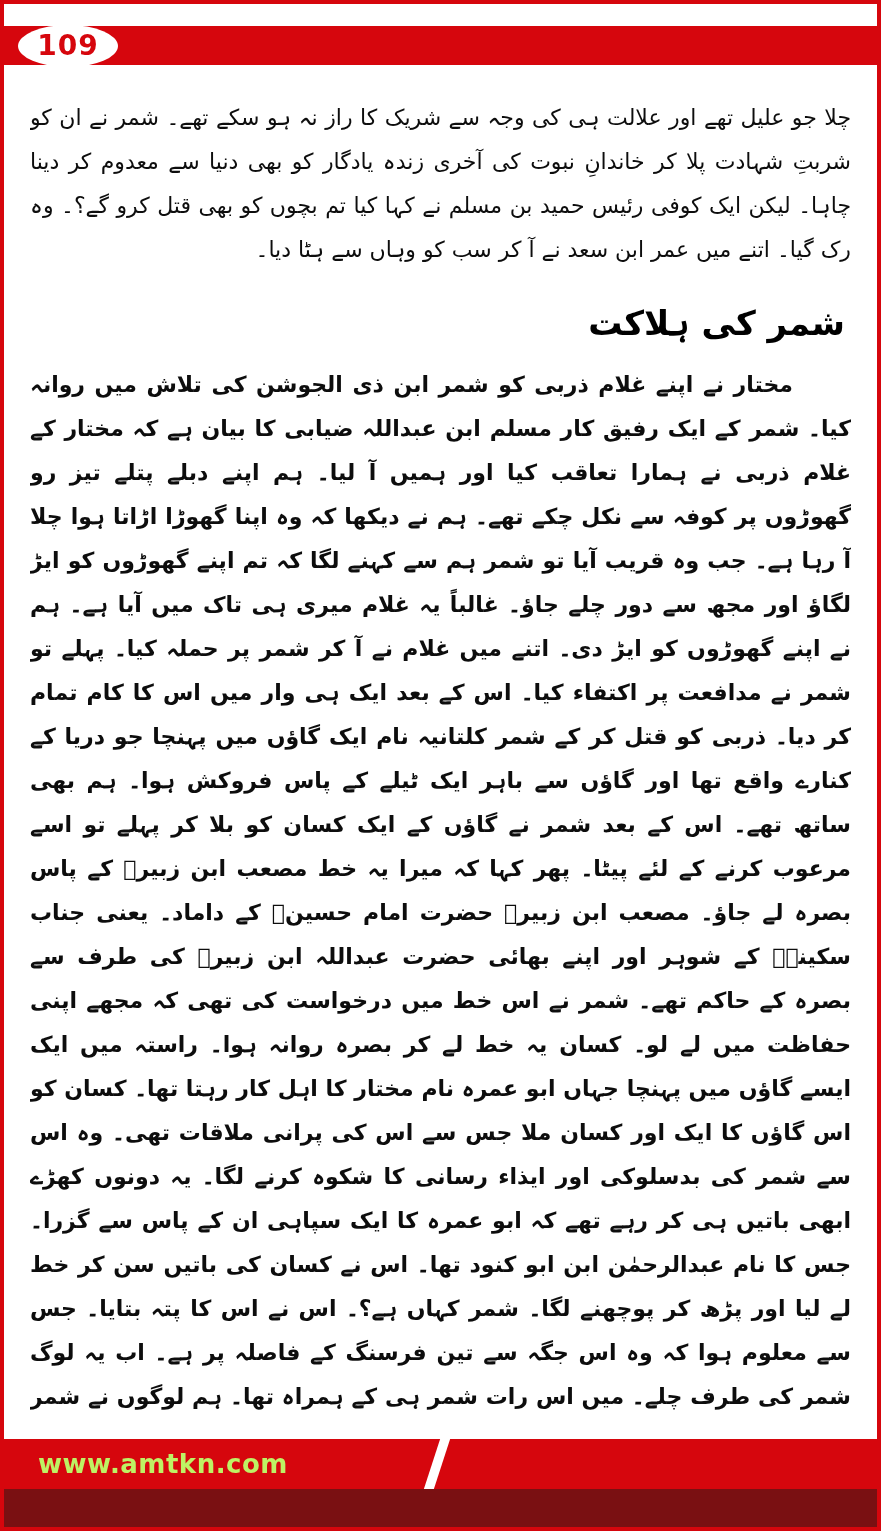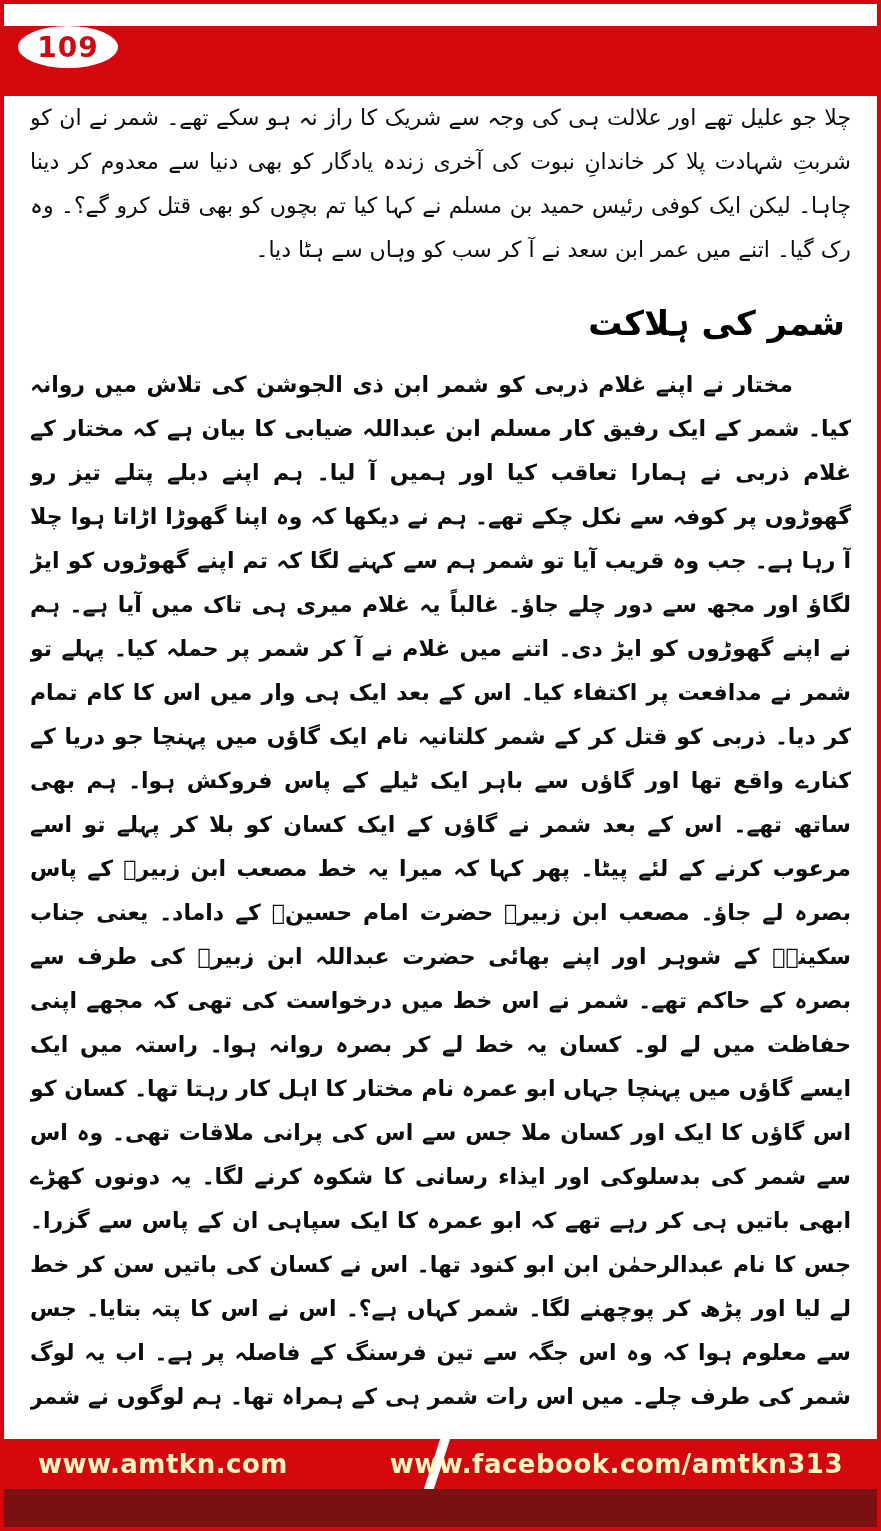--- a/index.html
+++ b/index.html
@@ -13,23 +13,24 @@
     border: 4px solid #d6060d;
     overflow: hidden;
     font-family: "DejaVu Sans", sans-serif;
   }
   
   .header-bar {
     position: absolute;
     top: 22px;
     left: 0;
     right: 0;
-    height: 70px;
+    height: 39px;
     background: #d6060d;
     display: flex;
+    align-items: center;
   }
   .page-number-badge {
     margin-right: 28px;
     margin-left: 14px;
     width: 100px;
     height: 42px;
     background: #ffffff;
     border-radius: 50%;
     display: flex;
     align-items: center;
@@ -79,21 +80,21 @@
     position: absolute;
     left: 0;
     right: 0;
     bottom: 38px;
     height: 50px;
     background: #d6060d;
     display: flex;
     align-items: center;
     justify-content: space-between;
     padding: 0 34px;
-    color: #fef9c3;
+    color: #bef264;
     font-size: 26px;
     font-weight: bold;
     direction: ltr;
   }
   .footer-divider {
     position: absolute;
     left: 428px;
     top: 0;
     bottom: 0;
     width: 10px;
@@ -121,18 +122,17 @@
 
   <div class="body-text">
     <p>چلا جو علیل تھے اور علالت ہی کی وجہ سے شریک کا راز نہ ہو سکے تھے۔ شمر نے ان کو شربتِ شہادت پلا کر خاندانِ نبوت کی آخری زندہ یادگار کو بھی دنیا سے معدوم کر دینا چاہا۔ لیکن ایک کوفی رئیس حمید بن مسلم نے کہا کیا تم بچوں کو بھی قتل کرو گے؟۔ وہ رک گیا۔ اتنے میں عمر ابن سعد نے آ کر سب کو وہاں سے ہٹا دیا۔</p>
     <h2 class="section-heading">شمر کی ہلاکت</h2>
     <p class="para-main">مختار نے اپنے غلام ذربی کو شمر ابن ذی الجوشن کی تلاش میں روانہ کیا۔ شمر کے ایک رفیق کار مسلم ابن عبداللہ ضیابی کا بیان ہے کہ مختار کے غلام ذربی نے ہمارا تعاقب کیا اور ہمیں آ لیا۔ ہم اپنے دبلے پتلے تیز رو گھوڑوں پر کوفہ سے نکل چکے تھے۔ ہم نے دیکھا کہ وہ اپنا گھوڑا اڑاتا ہوا چلا آ رہا ہے۔ جب وہ قریب آیا تو شمر ہم سے کہنے لگا کہ تم اپنے گھوڑوں کو ایڑ لگاؤ اور مجھ سے دور چلے جاؤ۔ غالباً یہ غلام میری ہی تاک میں آیا ہے۔ ہم نے اپنے گھوڑوں کو ایڑ دی۔ اتنے میں غلام نے آ کر شمر پر حملہ کیا۔ پہلے تو شمر نے مدافعت پر اکتفاء کیا۔ اس کے بعد ایک ہی وار میں اس کا کام تمام کر دیا۔ ذربی کو قتل کر کے شمر کلتانیہ نام ایک گاؤں میں پہنچا جو دریا کے کنارے واقع تھا اور گاؤں سے باہر ایک ٹیلے کے پاس فروکش ہوا۔ ہم بھی ساتھ تھے۔ اس کے بعد شمر نے گاؤں کے ایک کسان کو بلا کر پہلے تو اسے مرعوب کرنے کے لئے پیٹا۔ پھر کہا کہ میرا یہ خط مصعب ابن زبیرؓ کے پاس بصرہ لے جاؤ۔ مصعب ابن زبیرؓ حضرت امام حسینؓ کے داماد۔ یعنی جناب سکینہؓ کے شوہر اور اپنے بھائی حضرت عبداللہ ابن زبیرؓ کی طرف سے بصرہ کے حاکم تھے۔ شمر نے اس خط میں درخواست کی تھی کہ مجھے اپنی حفاظت میں لے لو۔ کسان یہ خط لے کر بصرہ روانہ ہوا۔ راستہ میں ایک ایسے گاؤں میں پہنچا جہاں ابو عمرہ نام مختار کا اہل کار رہتا تھا۔ کسان کو اس گاؤں کا ایک اور کسان ملا جس سے اس کی پرانی ملاقات تھی۔ وہ اس سے شمر کی بدسلوکی اور ایذاء رسانی کا شکوہ کرنے لگا۔ یہ دونوں کھڑے ابھی باتیں ہی کر رہے تھے کہ ابو عمرہ کا ایک سپاہی ان کے پاس سے گزرا۔ جس کا نام عبدالرحمٰن ابن ابو کنود تھا۔ اس نے کسان کی باتیں سن کر خط لے لیا اور پڑھ کر پوچھنے لگا۔ شمر کہاں ہے؟۔ اس نے اس کا پتہ بتایا۔ جس سے معلوم ہوا کہ وہ اس جگہ سے تین فرسنگ کے فاصلہ پر ہے۔ اب یہ لوگ شمر کی طرف چلے۔ میں اس رات شمر ہی کے ہمراہ تھا۔ ہم لوگوں نے شمر سے کہا۔ کاش تم ہمیں اس گاؤں سے لے چلتے۔ ہم یہاں سخت خوف زدہ ہیں۔ شمر نے کہا یہ خوف اسی کذاب (مختار) کی چیرہ دستیوں کا نتیجہ ہے۔ اس مقام پر ریچھوں کی بڑی کثرت تھی۔ میں نیم بیدار تھا۔ اتنے میں گھوڑوں کی ٹاپوں کی آوازیں سنائی دیں۔ میں نے</p>
   </div>
 
   <div class="footer-bar">
     <span class="footer-link">www.amtkn.com</span>
     <span class="footer-divider"></span>
-    <span class="footer-link">www.facebook.com/amtkn313</span>
   </div>
 
   <div class="bottom-strip"></div>
 
 </div>
 
 </body></html>

